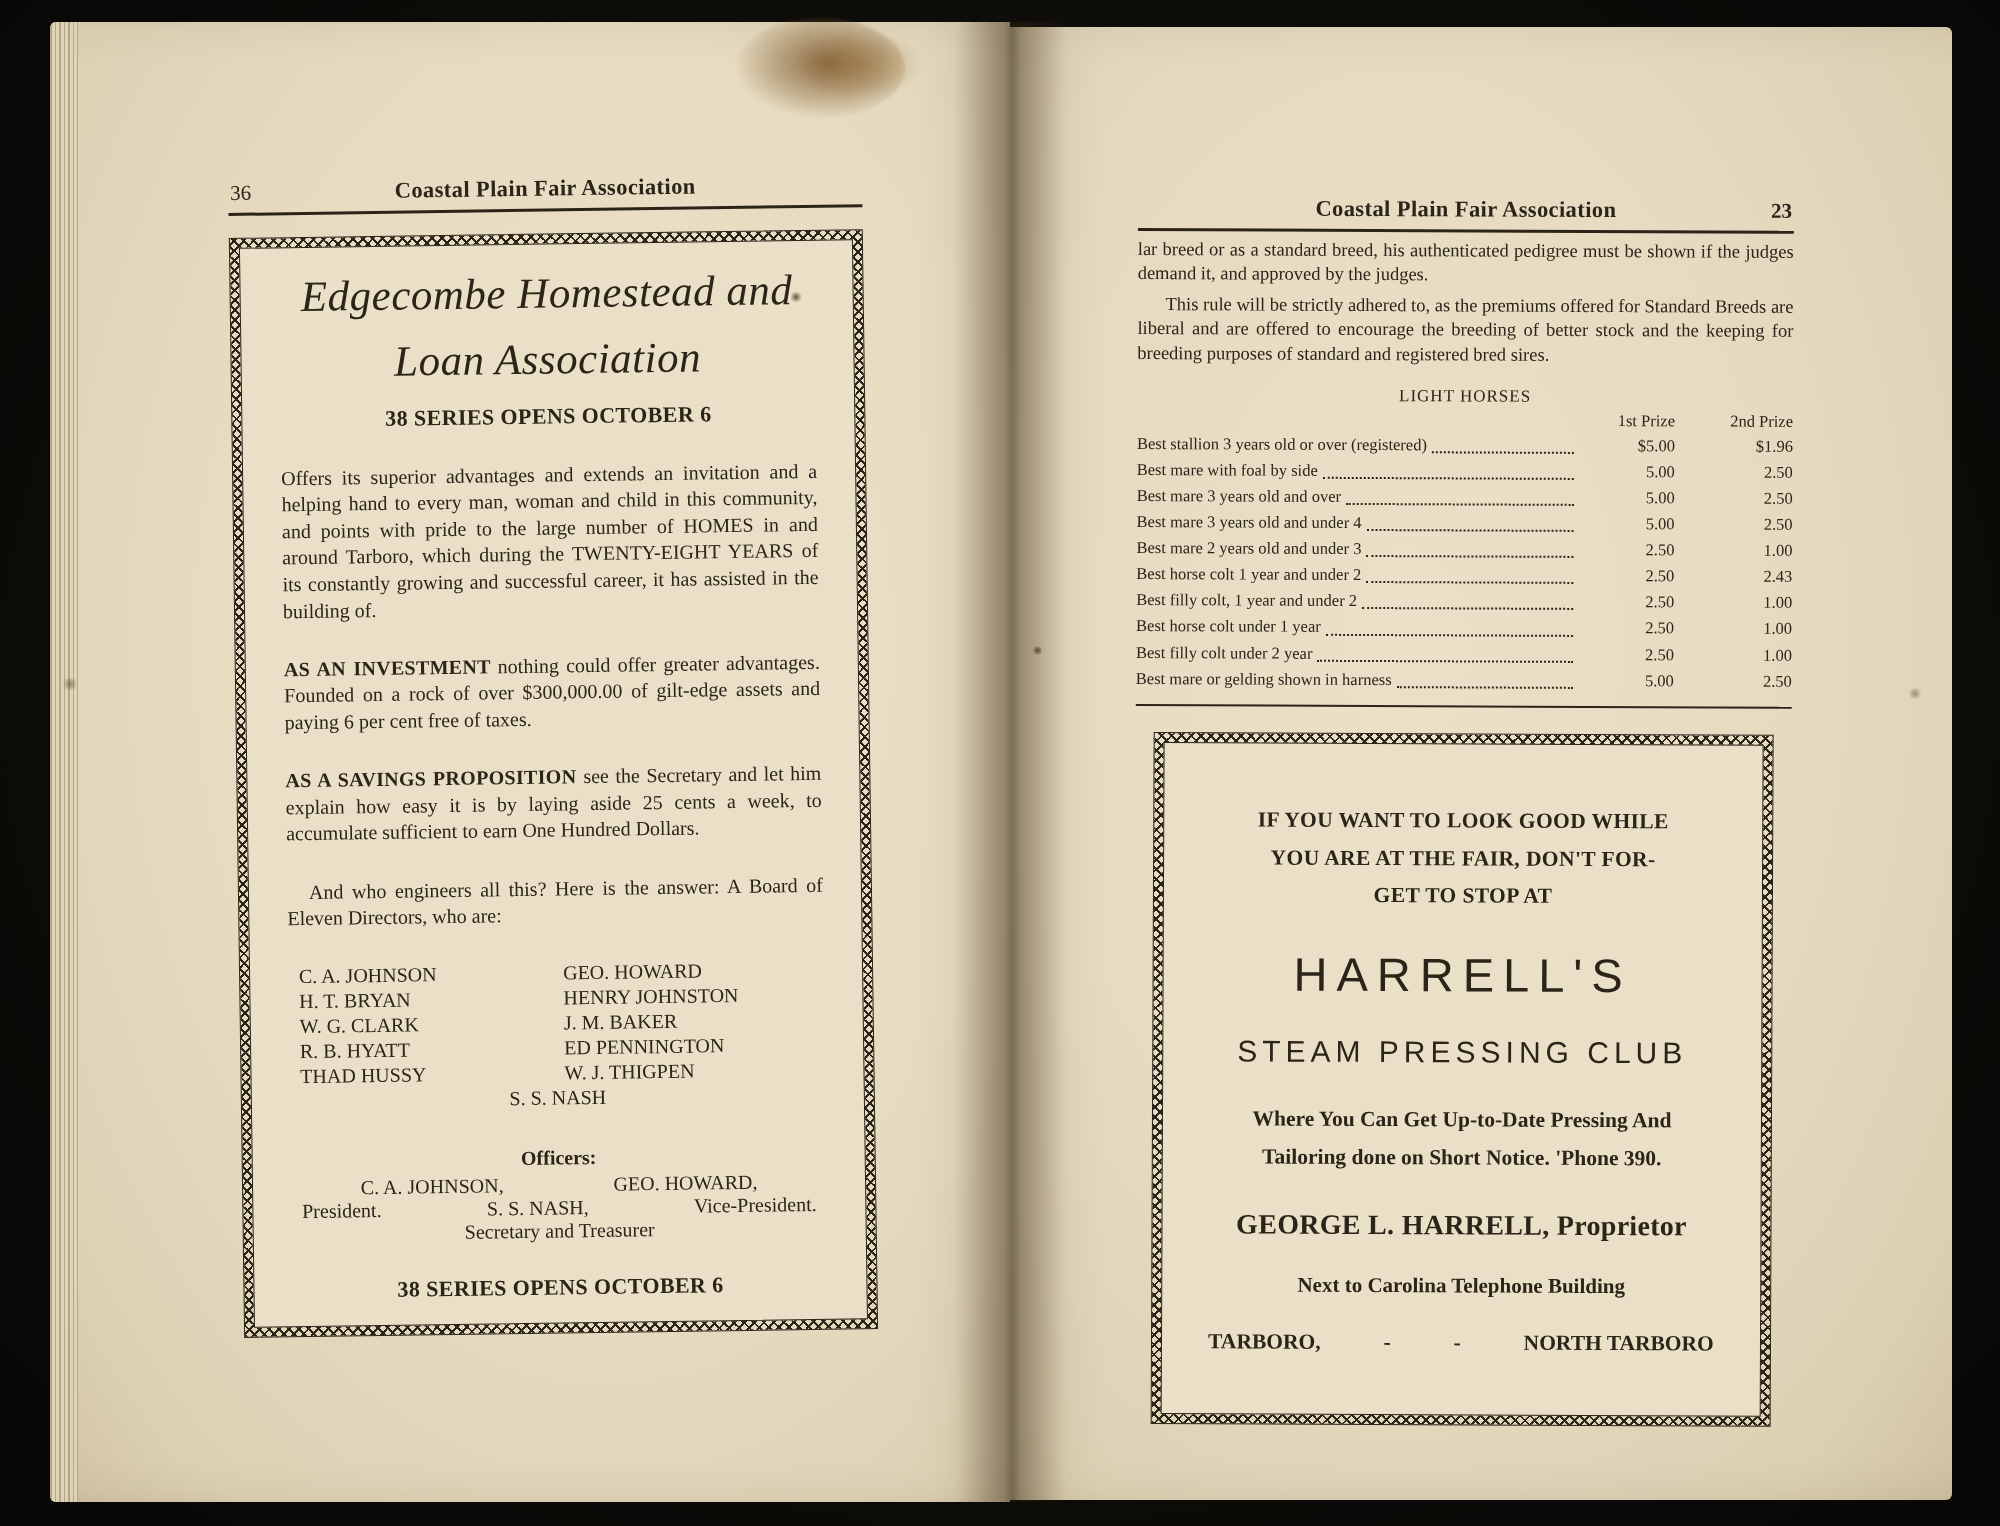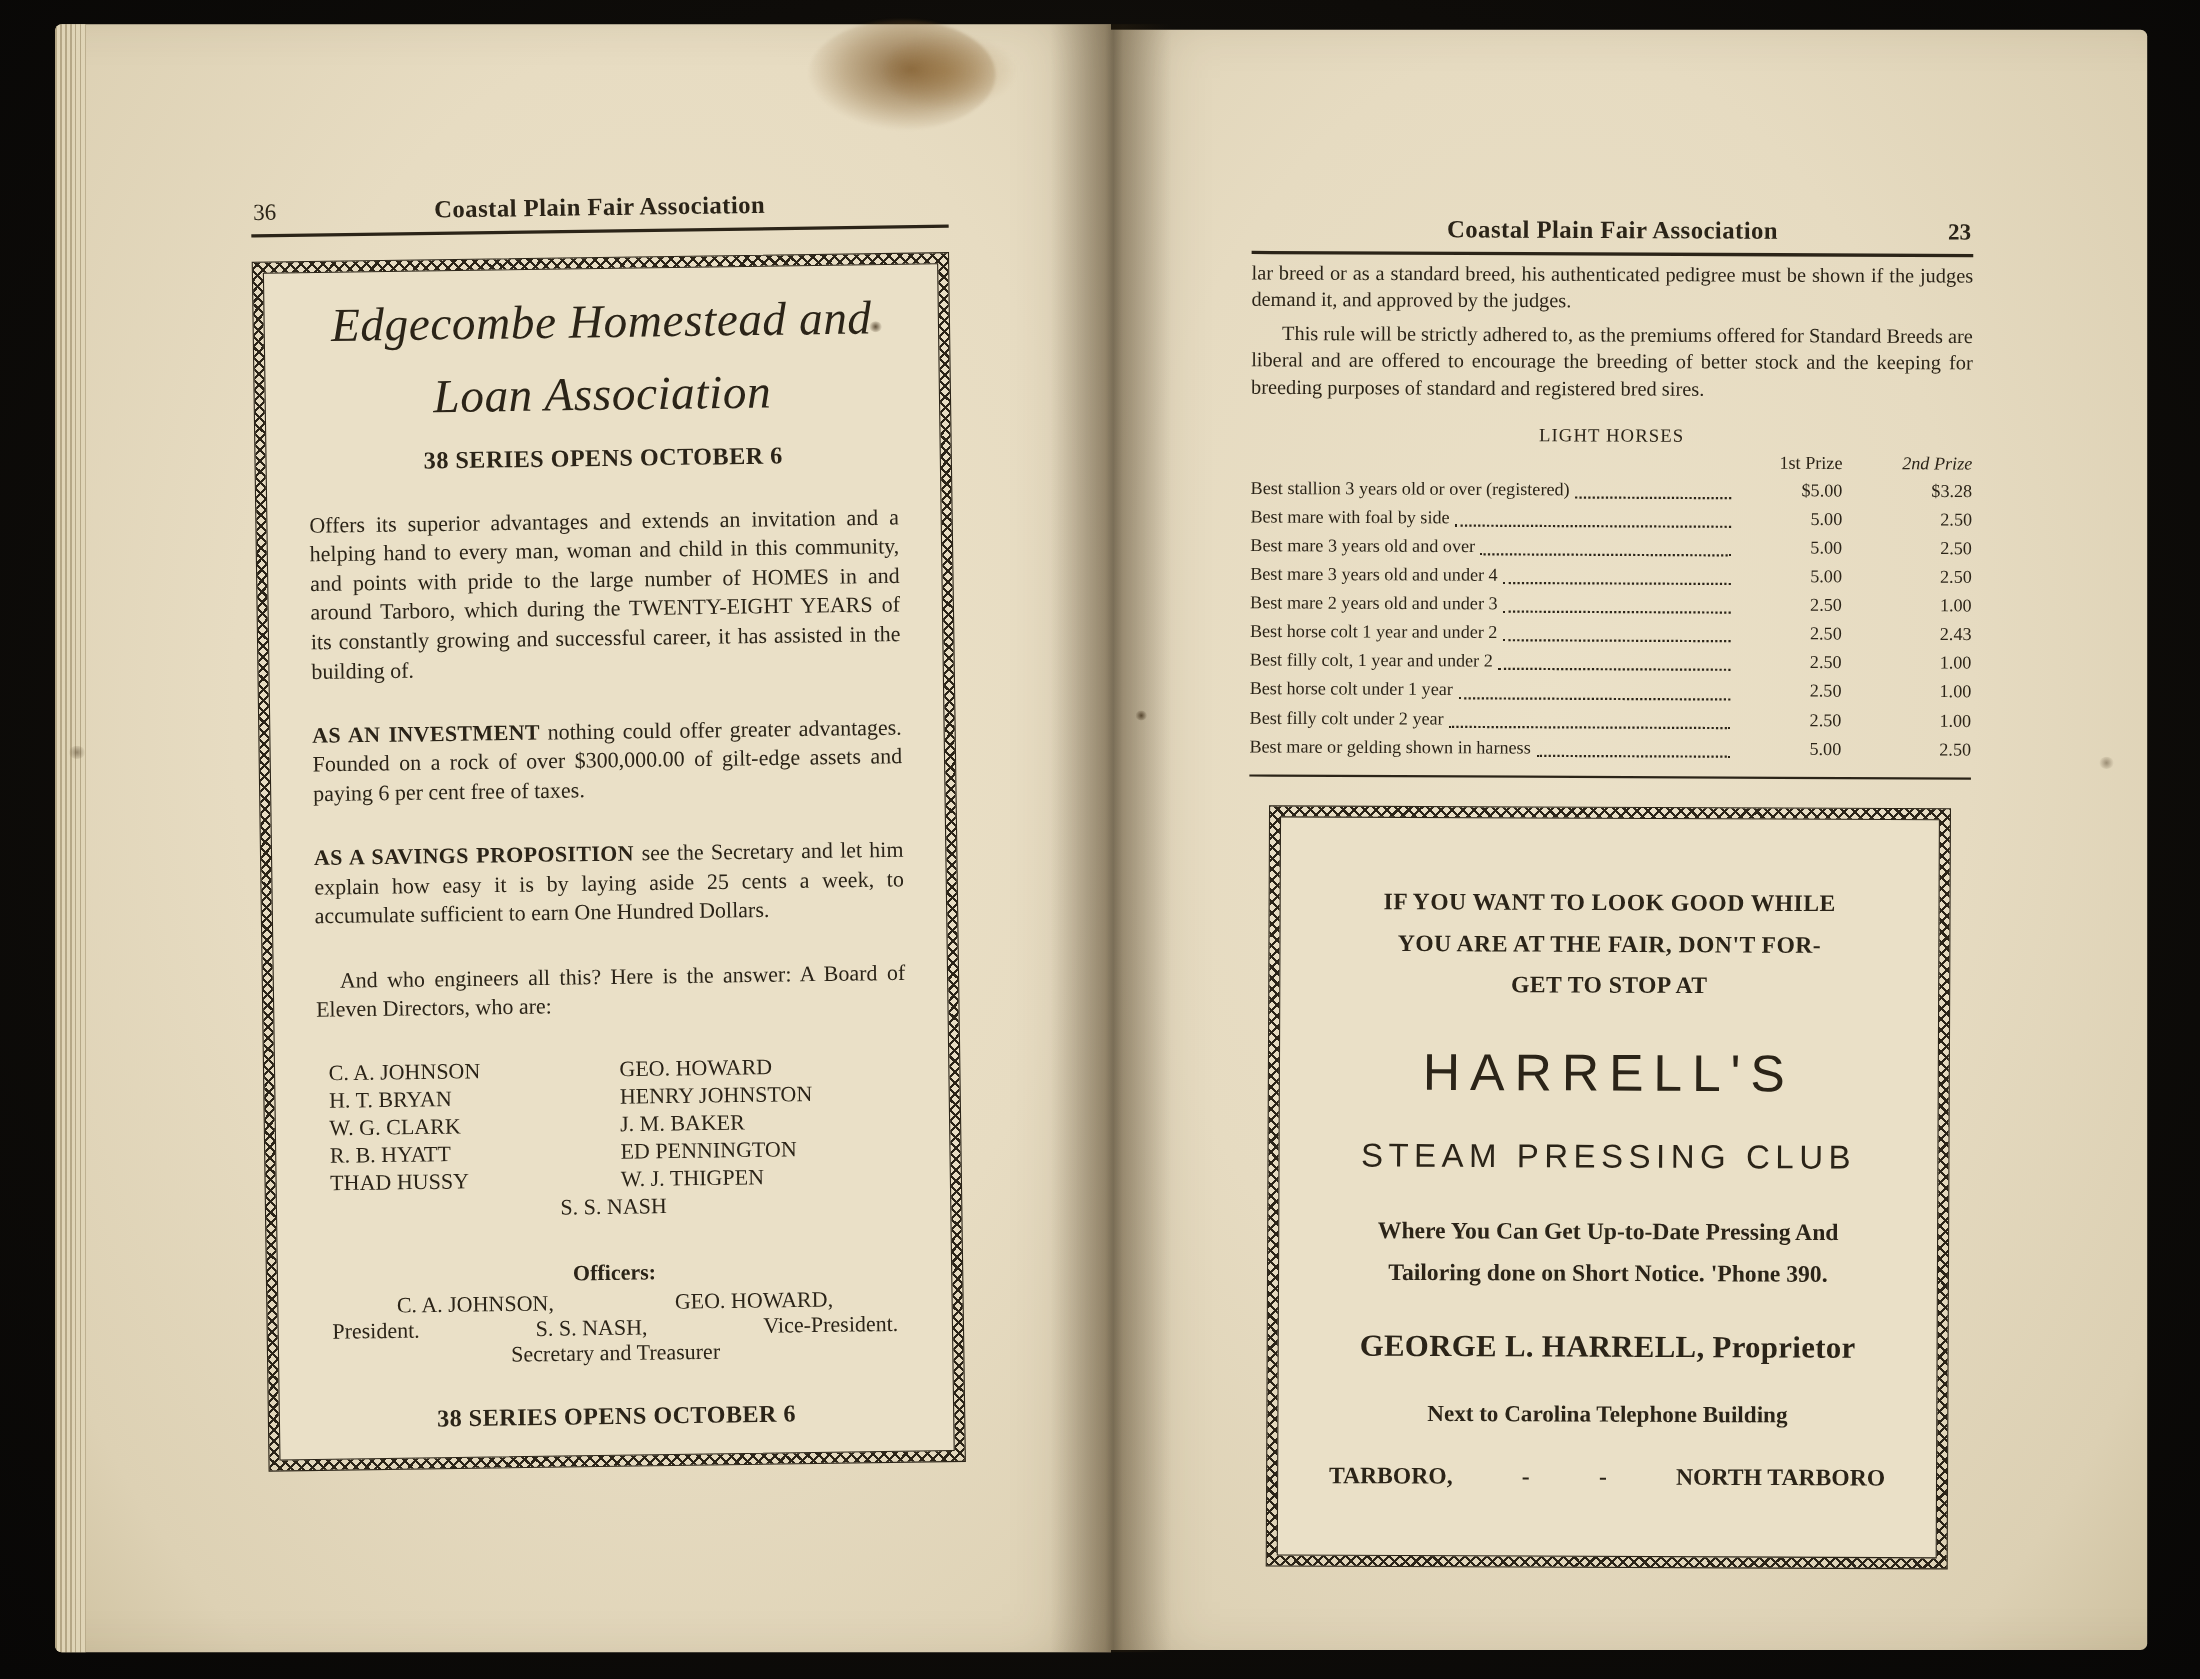--- a/index.html
+++ b/index.html
@@ -78,21 +78,21 @@
   
   .rp-content { position:absolute; left:128px; top:168px; width:656px;
     transform: rotate(0.25deg); transform-origin: top left; }
   .rp-content p { font-size:18.5px; line-height:1.32; text-align:justify; margin-top:6px; }
   .rp-indent { text-indent:28px; }
 
   .prize-heading { text-align:center; font-size:17px; letter-spacing:1px; margin:20px 0 4px; font-weight:normal; }
   .prize-colhead { display:flex; font-size:16.5px; margin-bottom:2px; }
   .prize-colhead .sp { flex:1; }
   .ph1 { width:96px; text-align:right; }
-  .ph2 { width:118px; text-align:right;font-style:italic; }
+  .ph2 { width:118px; text-align:right; }
   .prize-row { display:flex; align-items:stretch; font-size:16.5px; line-height:1.58; }
   .pr-item { white-space:nowrap; }
   .pr-leader { flex:1; border-bottom:2px dotted #2b2418; margin:0 5px 5px; }
   .pr-p1 { width:96px; text-align:right; }
   .pr-p2 { width:118px; text-align:right; }
   .table-rule { border-bottom:2.5px solid #2b2418; margin-top:12px; }
 
   .rp-ad { height:692px; width:620px; margin:26px auto 0; }
   .rp-ad .ornate-inner { height:100%; padding:26px 30px;
     display:flex; flex-direction:column; justify-content:space-evenly; text-align:center; }
@@ -196,21 +196,21 @@
         <span class="sp"></span>
         <span class="ph1">1st Prize</span>
         <span class="ph2">2nd Prize</span>
       </div>
 
       <div>
         <div class="prize-row">
             <span class="pr-item">Best stallion 3 years old or over (registered)</span>
             <span class="pr-leader"></span>
             <span class="pr-p1">$5.00</span>
-            <span class="pr-p2">$3.28</span>
+            <span class="pr-p2">$1.96</span>
           </div>
         <div class="prize-row">
             <span class="pr-item">Best mare with foal by side</span>
             <span class="pr-leader"></span>
             <span class="pr-p1">5.00</span>
             <span class="pr-p2">2.50</span>
           </div>
         <div class="prize-row">
             <span class="pr-item">Best mare 3 years old and over</span>
             <span class="pr-leader"></span>

